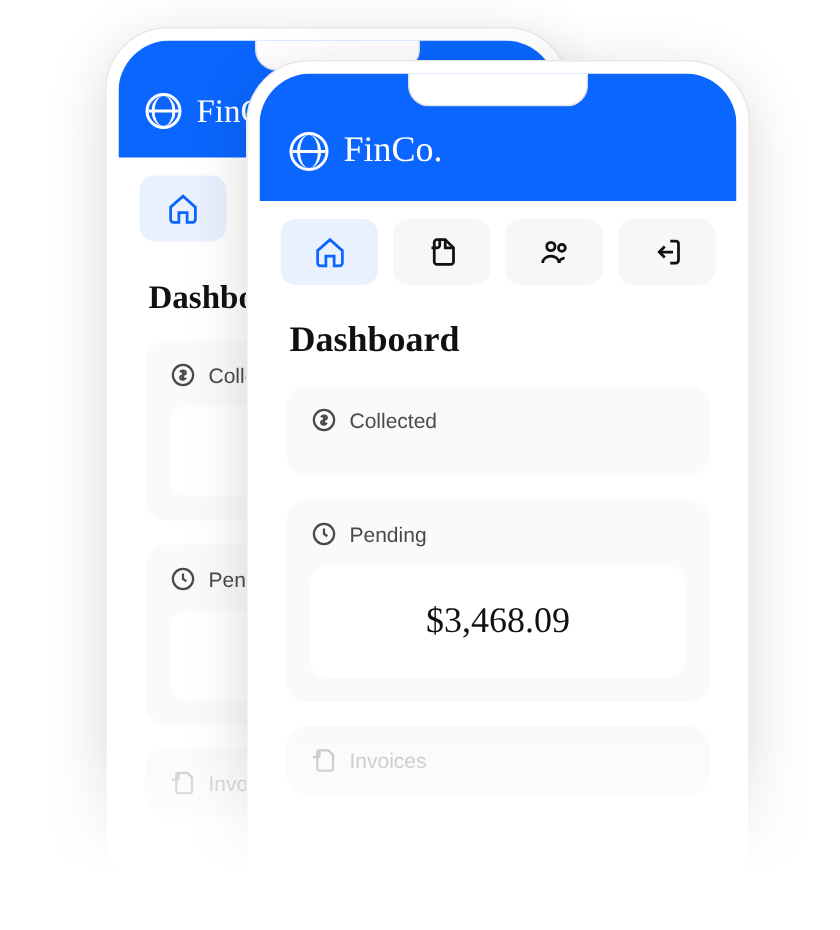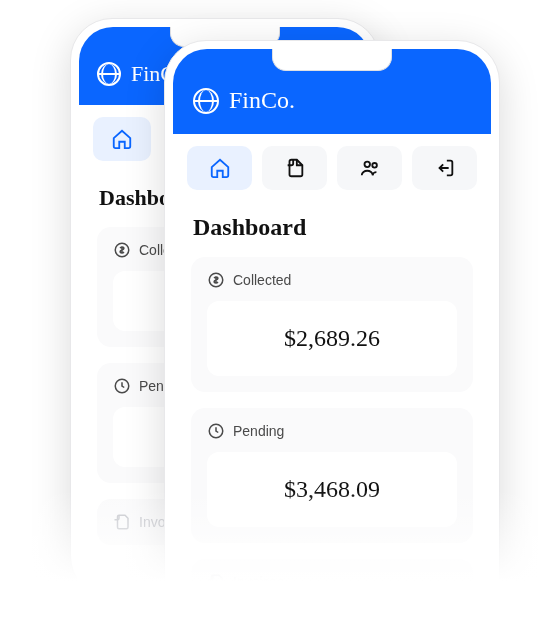--- a/index.html
+++ b/index.html
@@ -284,21 +284,20 @@
       <h1 class="page-title">Dashboard</h1>
 
       <div class="card">
         <div class="card-header">
           <svg viewBox="0 0 24 24" fill="none" stroke="currentColor" stroke-width="2">
               <circle cx="12" cy="12" r="9"></circle>
               <path d="M12 7v10M9.5 9.5c.5-1 1.5-1.5 2.5-1.5 1.5 0 2.5 1 2.5 2s-1 1.5-2.5 2-2.5 1-2.5 2 1 2 2.5 2c1 0 2-.5 2.5-1.5"></path>
             </svg>
           <span>Collected</span>
         </div>
-        <div class="card-body">$2,689.26</div>
       </div>
 
       <div class="card">
         <div class="card-header">
           <svg viewBox="0 0 24 24" fill="none" stroke="currentColor" stroke-width="2">
               <circle cx="12" cy="12" r="9"></circle>
               <path d="M12 7v5l3 2"></path>
             </svg>
           <span>Pending</span>
         </div>

